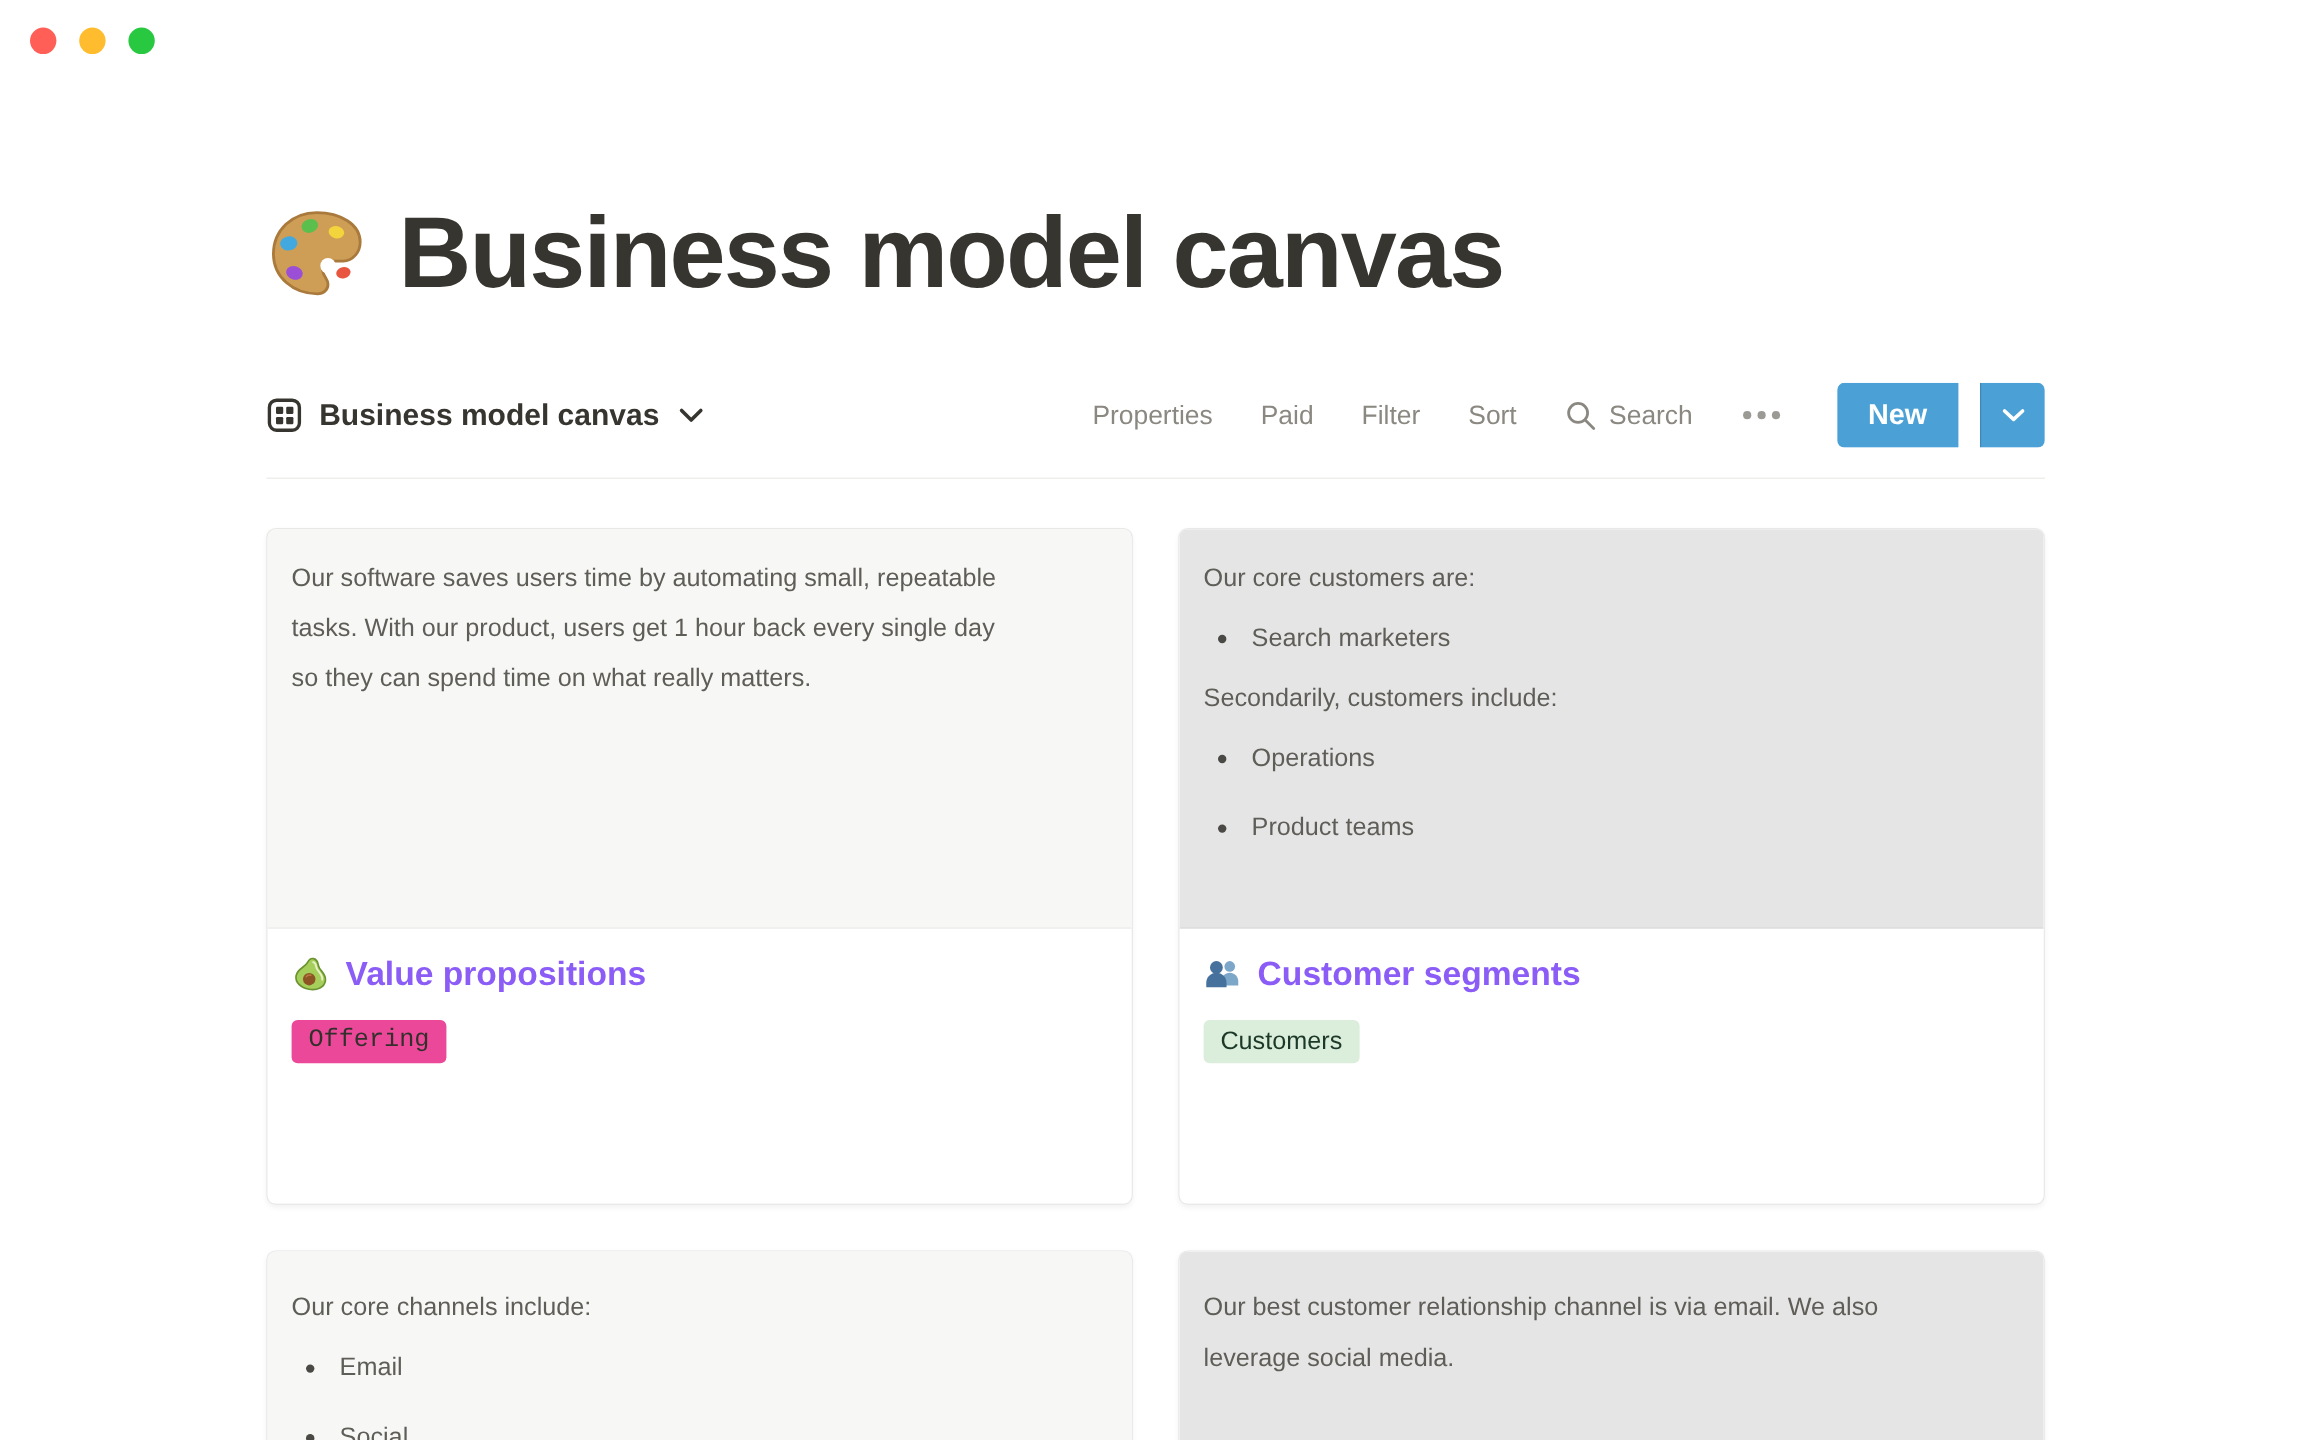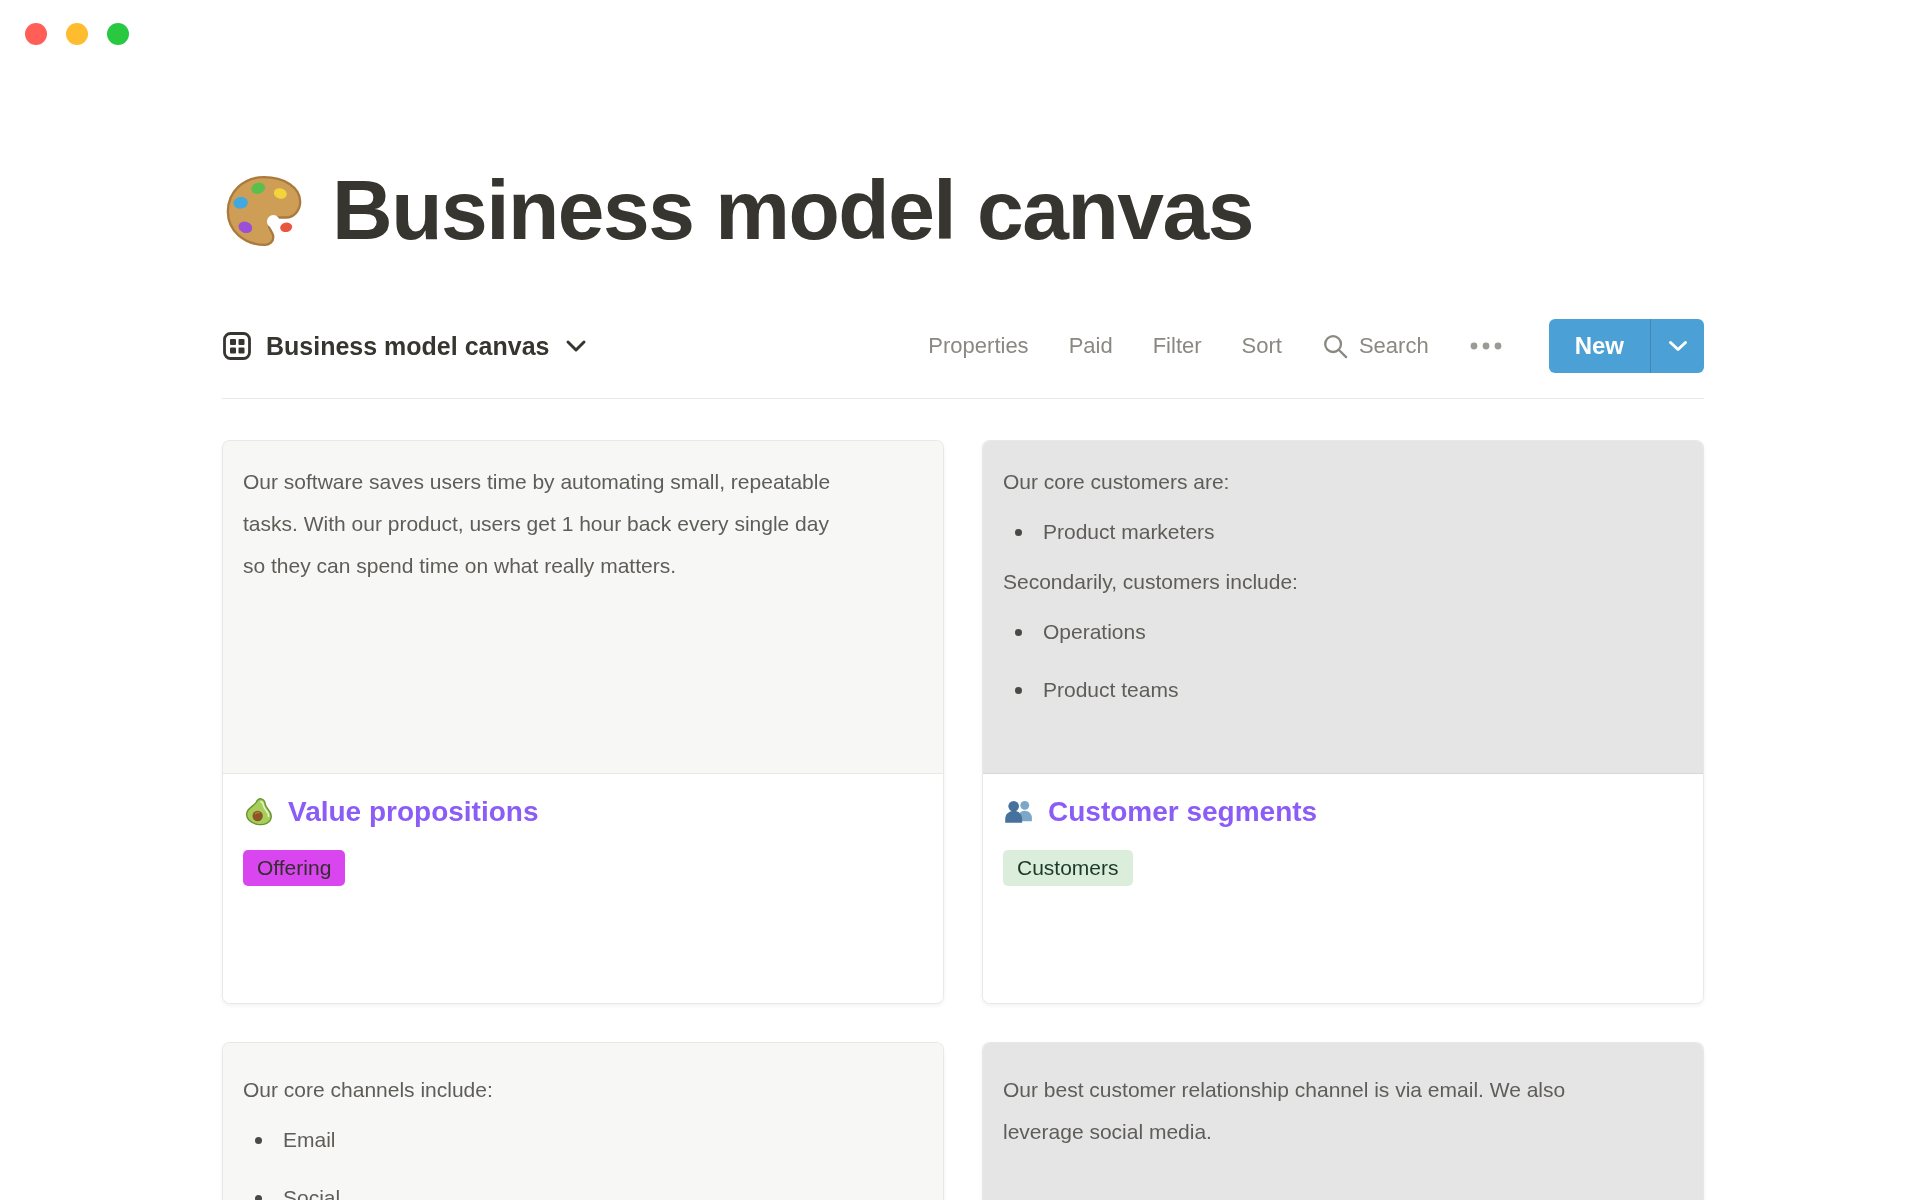--- a/index.html
+++ b/index.html
@@ -22,21 +22,21 @@
   
   .view-bar { position:absolute; left:222px; top:316px; width:1482px; height:60px;
               display:flex; align-items:center; justify-content:space-between; }
   .view-select { display:flex; align-items:center; gap:14px; cursor:pointer; }
   .view-name { font-size:25px; font-weight:700; color:#37352f; }
   .view-select .chevron { margin-left:2px; }
 
   .toolbar { display:flex; align-items:center; gap:40px; }
   .tb-item { font-size:22px; color:#8a8880; background:none; border:none; cursor:pointer;
              font-family:"Liberation Sans", sans-serif; display:flex; align-items:center; gap:10px; }
-  .new-split { display:flex; margin-left:6px; border-radius:6px; overflow:hidden; }
+  .new-split { display:flex; margin-left:6px; border-radius:6px; overflow:hidden;gap:18px; }
   .new-main { background:#4BA0D6; color:#ffffff; font-size:24px; font-weight:700; border:none;
               padding:0 26px; height:54px; cursor:pointer; font-family:"Liberation Sans", sans-serif; }
   .new-caret { background:#4BA0D6; border:none; border-left:1px solid rgba(0,0,0,0.14);
                width:54px; height:54px; cursor:pointer; display:flex; align-items:center; justify-content:center; }
 
   .rule { position:absolute; left:222px; top:398px; width:1482px; height:1px; background:#ebeae8; }
 
   
   .gallery { position:absolute; left:222px; top:440px; display:grid;
              grid-template-columns:722px 722px; column-gap:38px; row-gap:38px; }
@@ -52,21 +52,21 @@
   .pv-p { font-size:21px; line-height:42px; color:#5f5d58; max-width:600px; }
   .pv-li { display:flex; align-items:center; height:58px; font-size:21px; color:#5f5d58; }
   .li-bullet { width:7px; height:7px; border-radius:50%; background:#4a4945; margin:0 21px 0 12px; flex:none; }
 
   .card-footer { padding:22px 20px; background:#ffffff; flex:1; }
   .card-title-row { display:flex; align-items:center; gap:13px; }
   .card-icon { width:32px; height:32px; display:inline-flex; flex:none; }
   .card-title { font-size:28px; font-weight:700; color:#8b5cf6; }
   .card-tag-row { margin-top:22px; }
   .tag { display:inline-block; font-size:21px; line-height:1; padding:7px 14px 8px; border-radius:5px; }
-  .tag-gray { background:#d946ef; color:#32302C; }
+  .tag-gray { background:#ec4899; color:#32302C;font-family:Liberation Mono, monospace; }
   .tag-green { background:#DBEDDB; color:#1C3829; }
 
   .icon svg { display:block; }
 </style>
 </head>
 <body>
 
 <div class="screen">
 
   <div class="traffic-lights">
@@ -169,21 +169,21 @@
           <span class="tag tag-gray">Offering</span>
         </div>
       </div>
     </div>
 
     <div class="card row1 col2">
       <div class="card-preview">
         <div class="pv-p">Our core customers are:</div>
         <div class="pv-li">
           <span class="li-bullet"></span>
-          <span>Product marketers</span>
+          <span>Search marketers</span>
         </div>
         <div class="pv-p">Secondarily, customers include:</div>
         <div class="pv-li">
           <span class="li-bullet"></span>
           <span>Operations</span>
         </div>
         <div class="pv-li">
           <span class="li-bullet"></span>
           <span>Product teams</span>
         </div>

